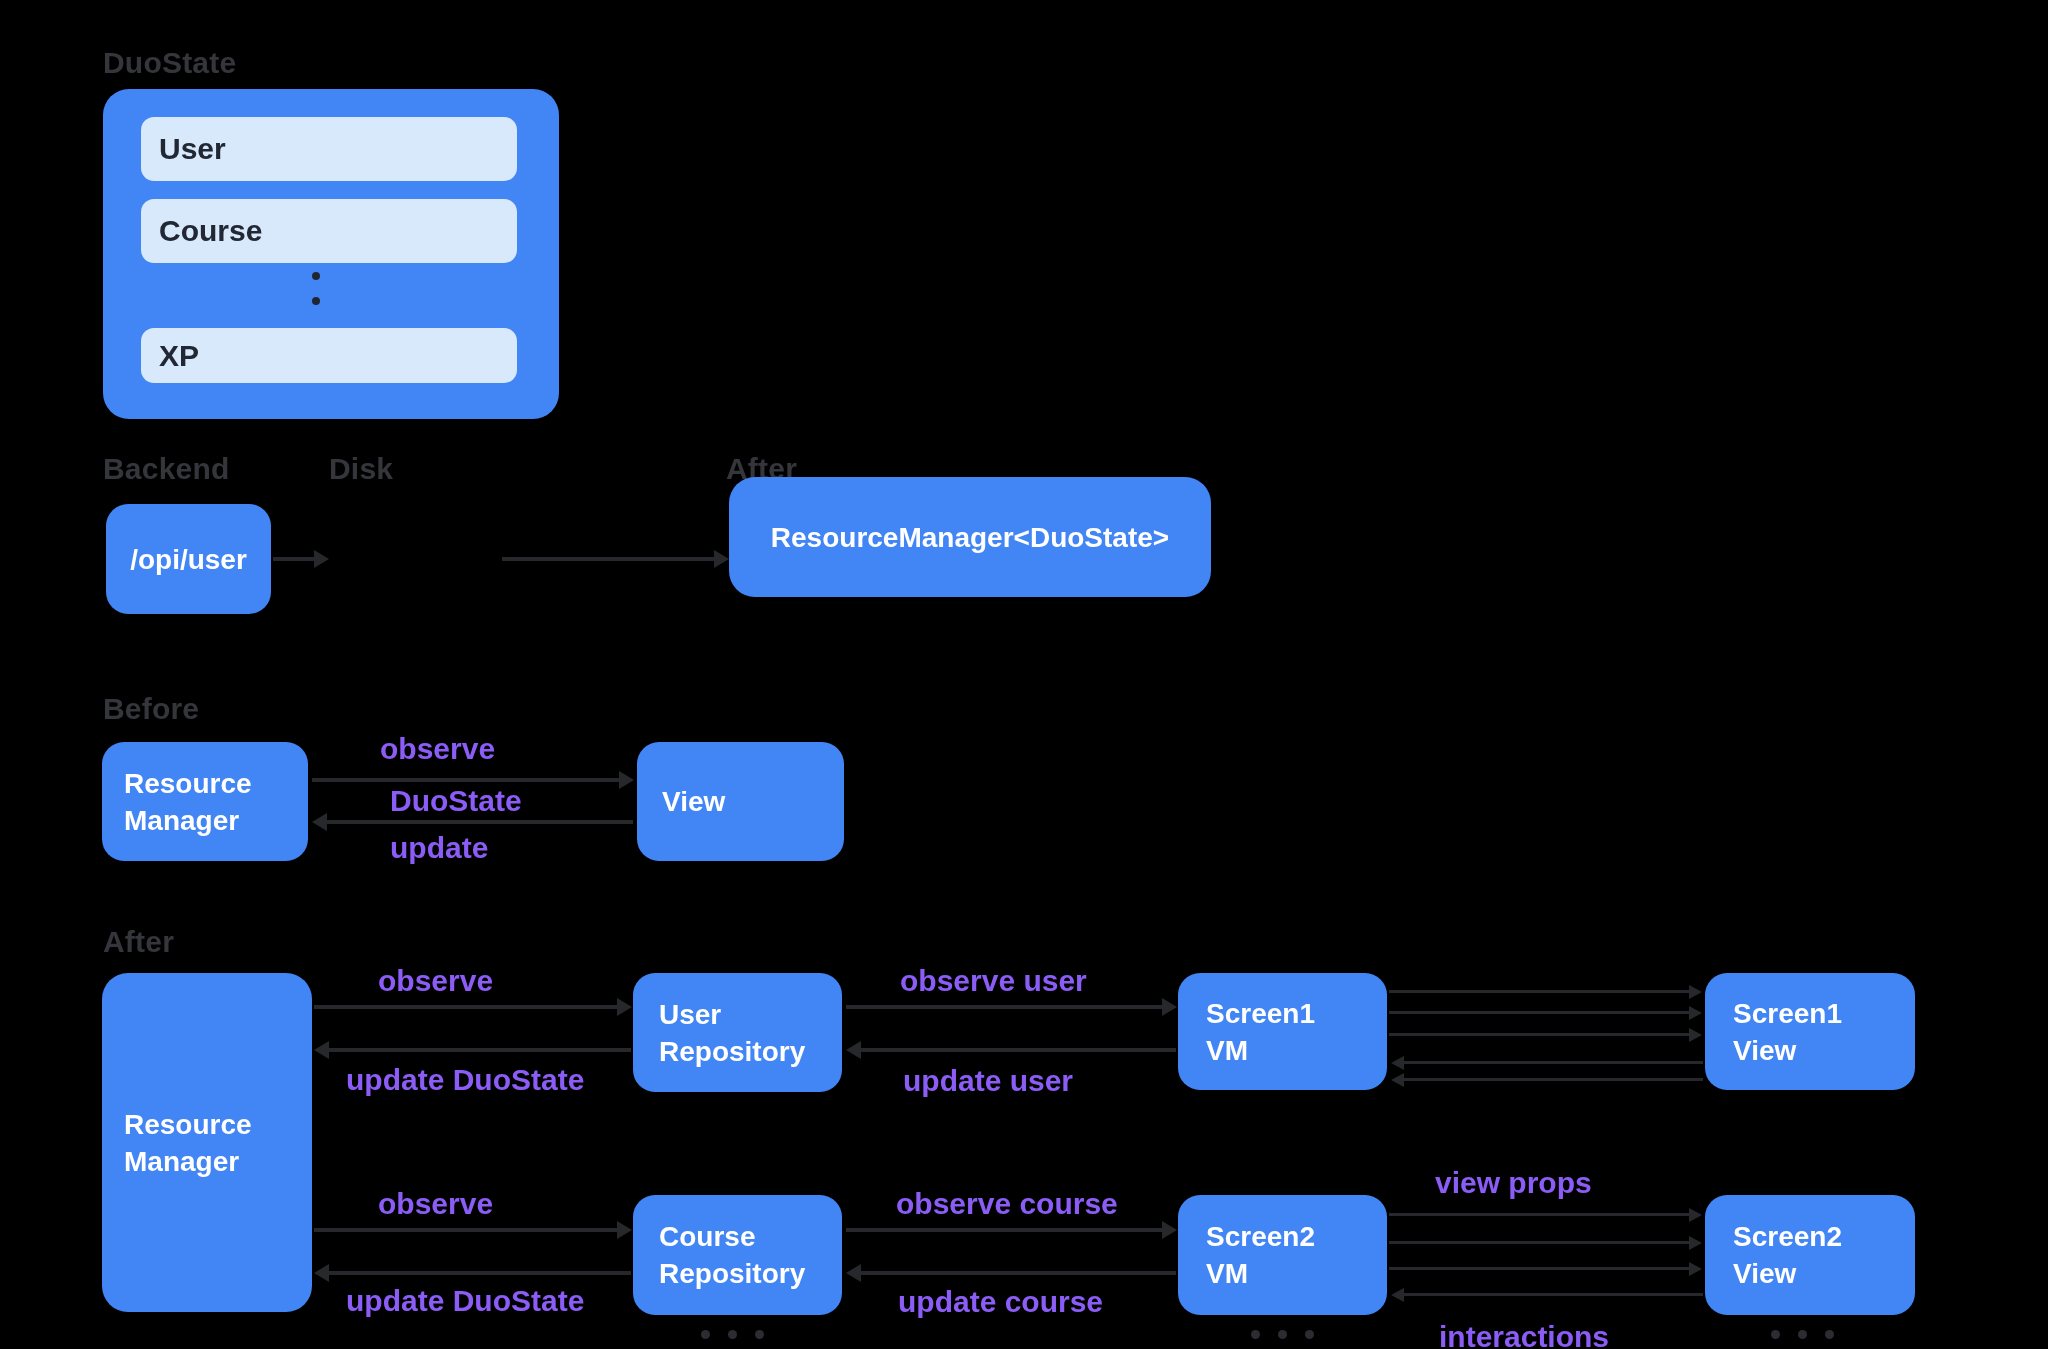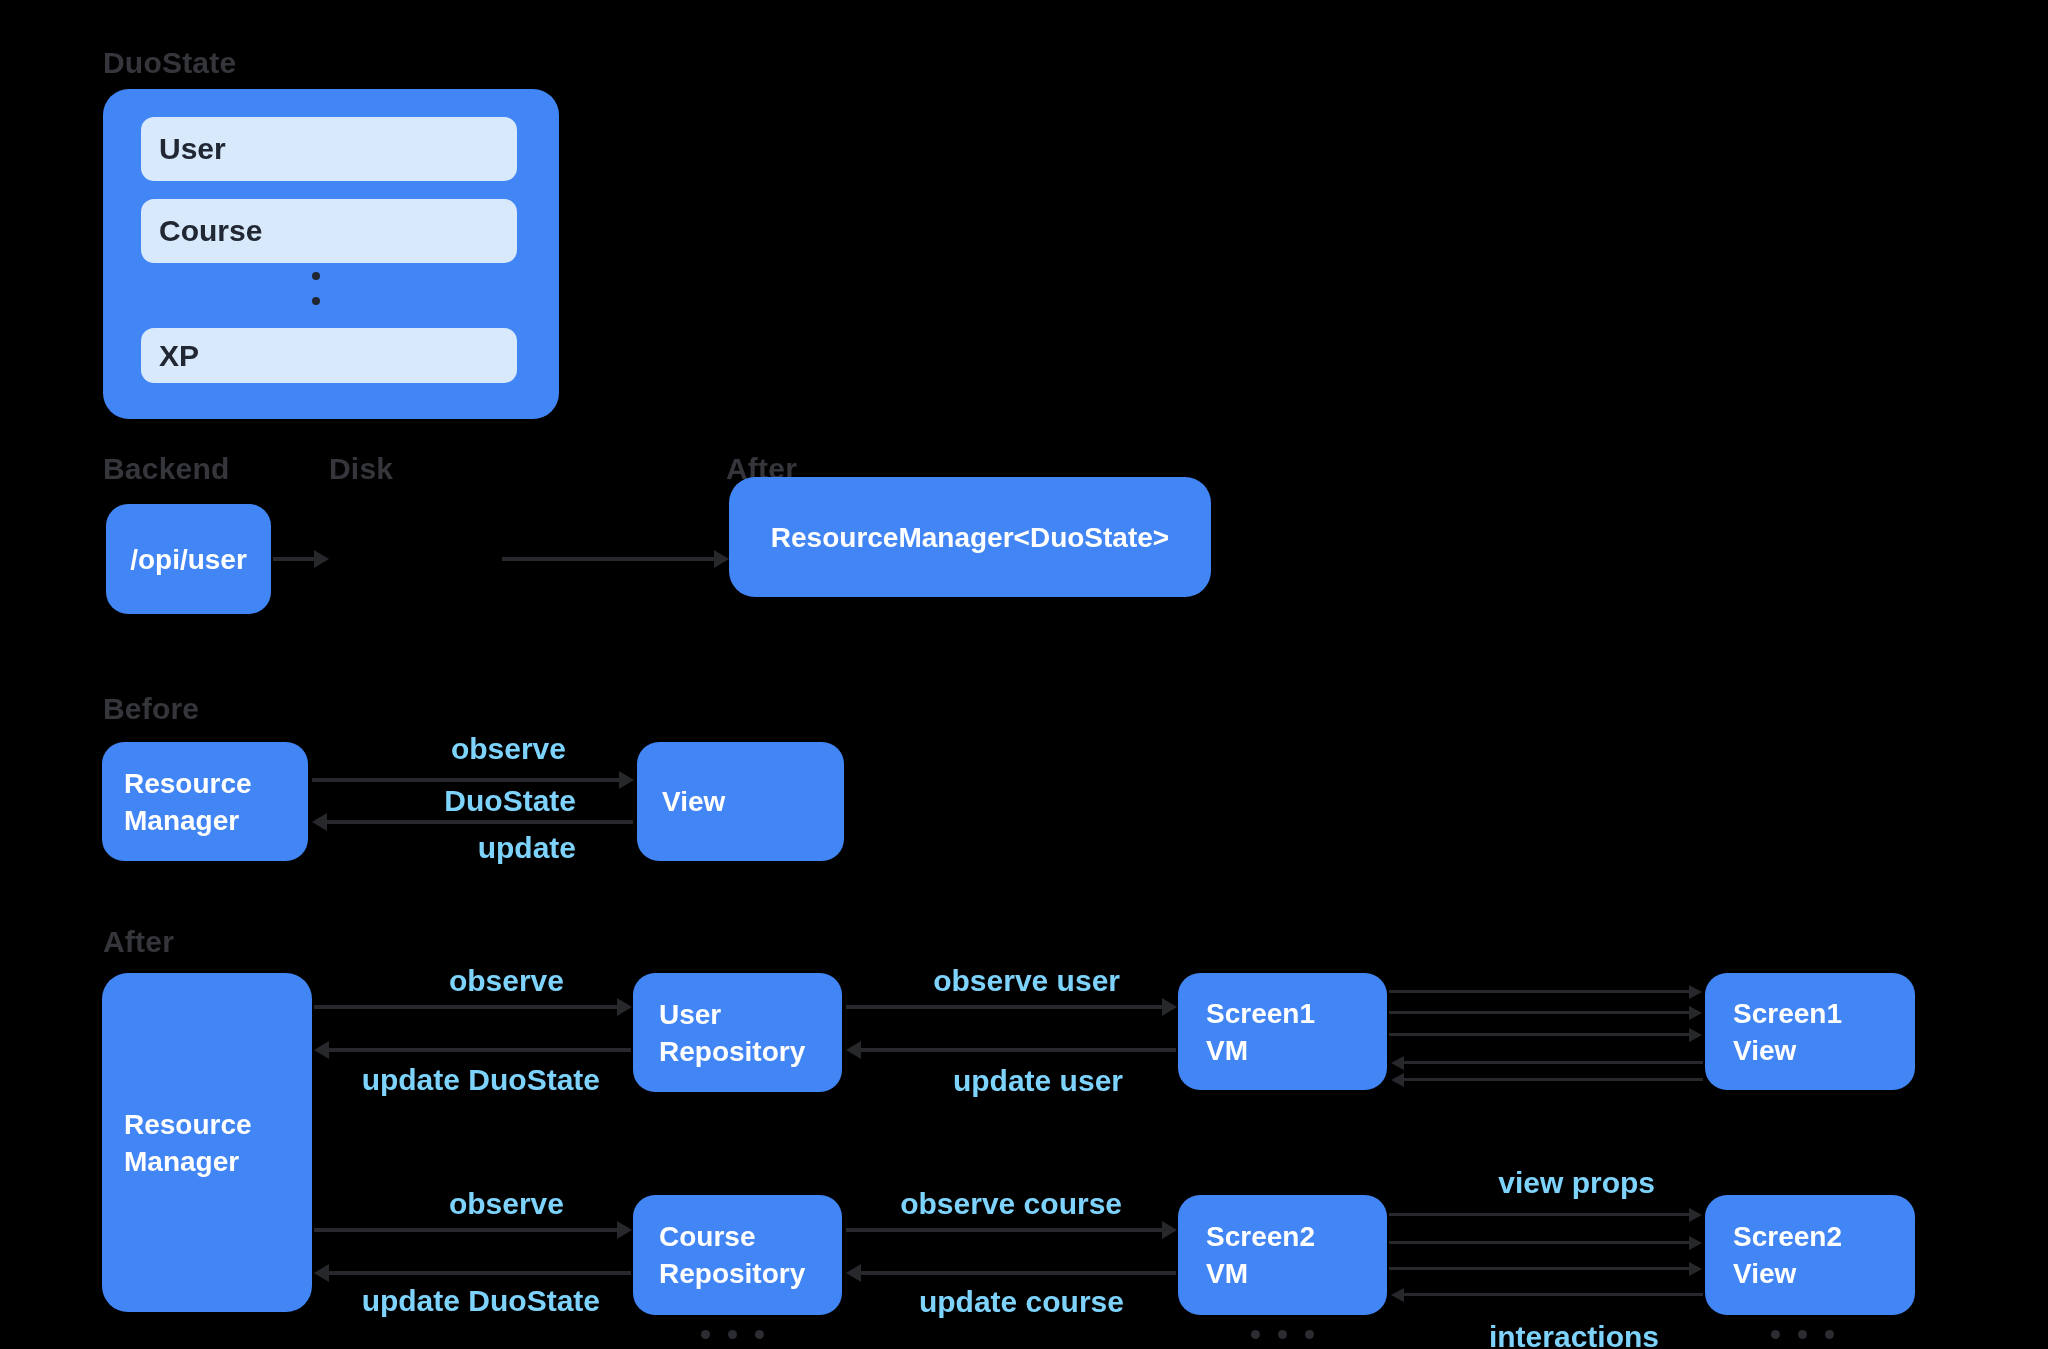--- a/index.html
+++ b/index.html
@@ -19,22 +19,22 @@
     justify-content:center;line-height:37px;box-sizing:border-box;
   }
   .bluebox.center{align-items:center;text-align:center;}
   .bluebox.padded{padding-left:26px;}
   .lightrow{
     position:absolute;background:#D8E9FC;border-radius:13px;color:#212733;
     font-size:30px;font-weight:600;display:flex;align-items:center;
     padding-left:18px;box-sizing:border-box;
   }
   .alabel{
-    position:absolute;color:#7dd3fc;font-size:30px;font-weight:600;
-    text-align:right;white-space:nowrap;
+    position:absolute;color:#8b5cf6;font-size:30px;font-weight:600;
+    text-align:left;white-space:nowrap;
   }
   .arw{position:absolute;background:#27282c;height:4px;}
   .arw.r::after{
     content:"";position:absolute;right:-15px;top:50%;transform:translateY(-50%);
     border-top:9px solid transparent;border-bottom:9px solid transparent;
     border-left:15px solid #27282c;
   }
   .arw.l::before{
     content:"";position:absolute;left:-15px;top:50%;transform:translateY(-50%);
     border-top:9px solid transparent;border-bottom:9px solid transparent;

